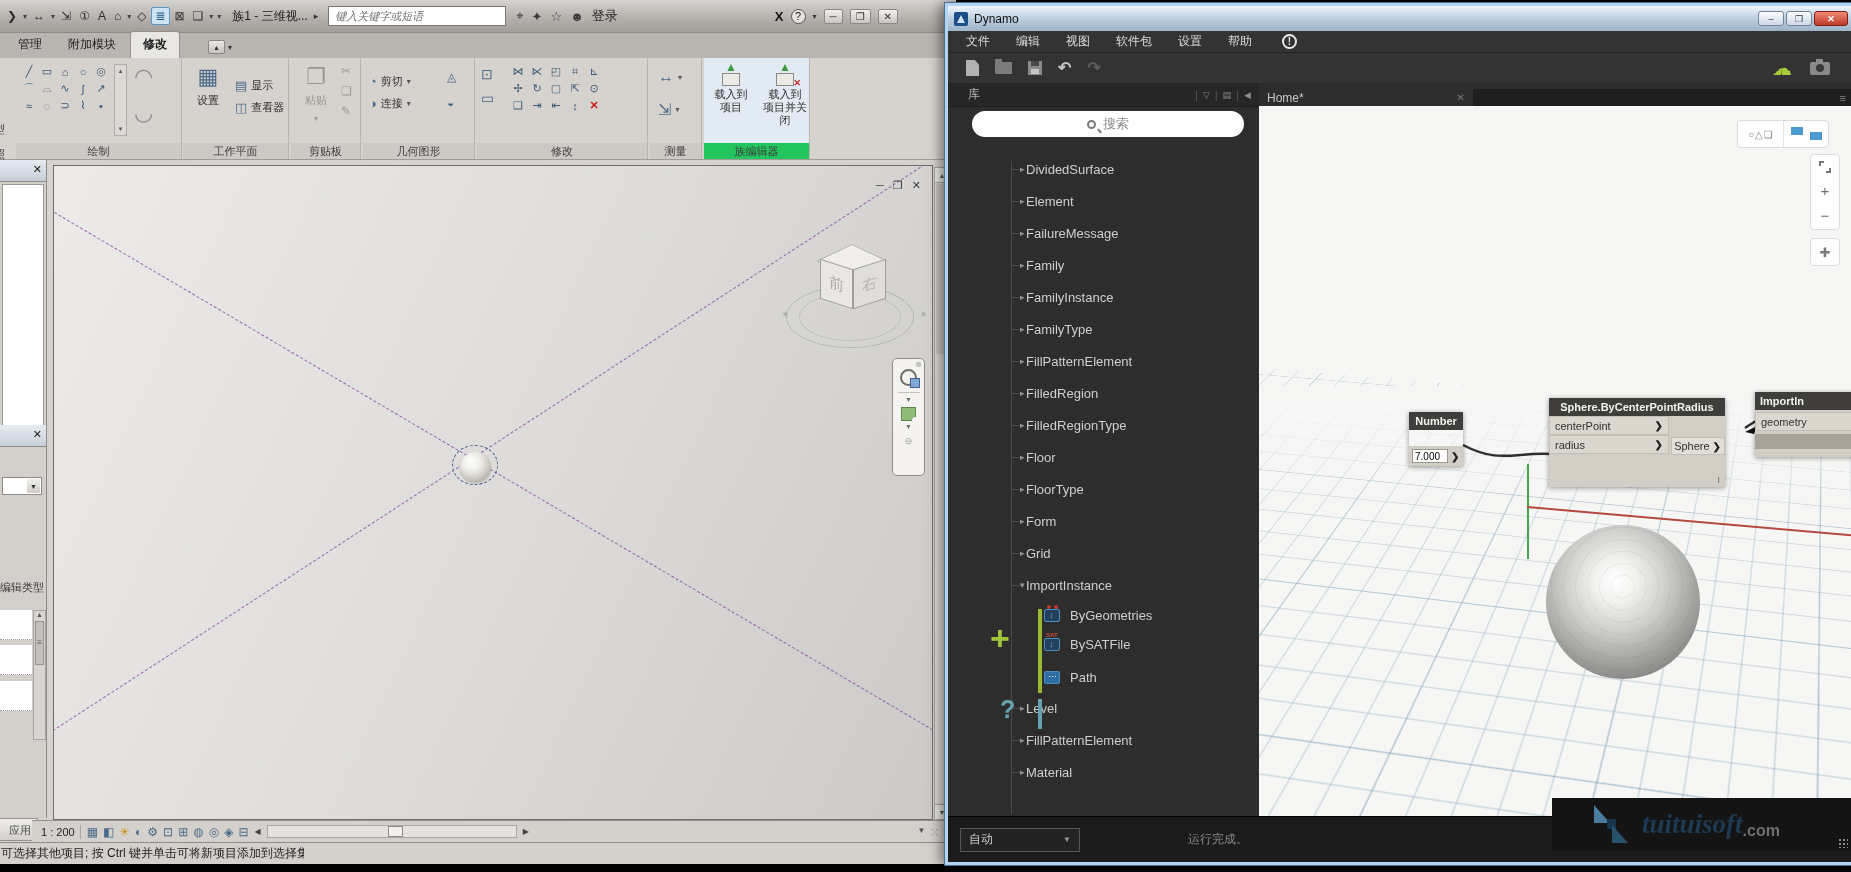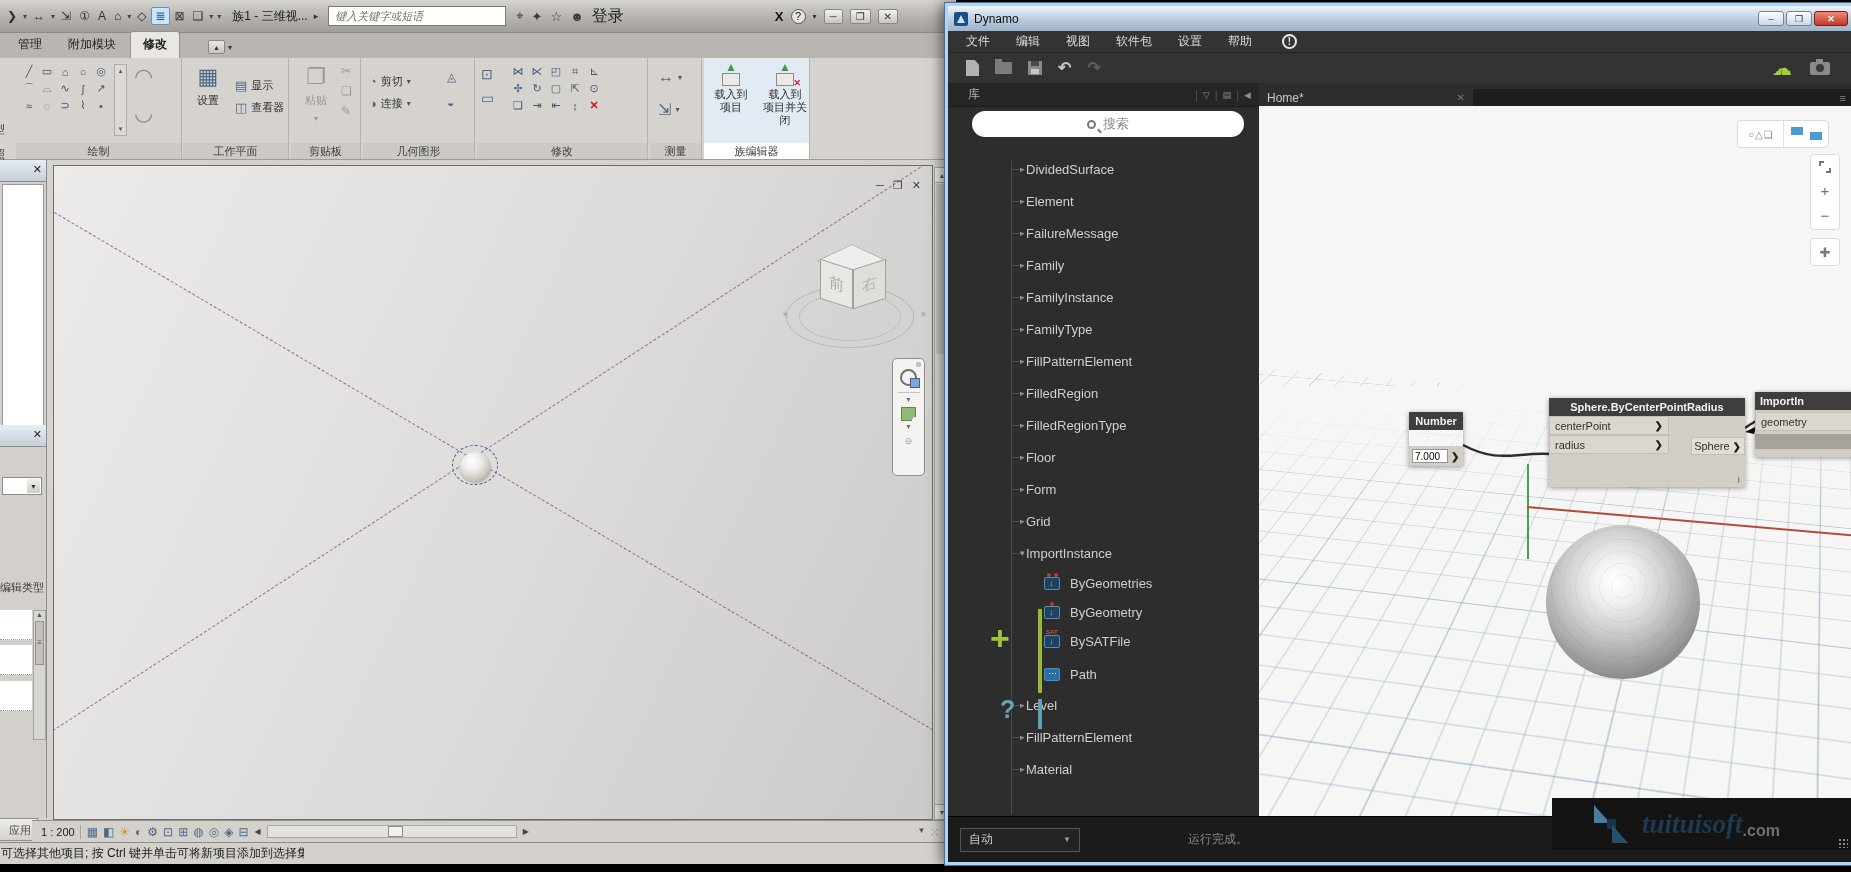--- a/index.html
+++ b/index.html
@@ -17,21 +17,21 @@
   .qat .ic { font-size:12px; color:#2e2e2e; padding:1px 3px; border-radius:2px; cursor:default; }
   .qat .ic.caret { font-size:8px; color:#444; padding:1px 1px; }
   .qat .ic.active { background:#cfe3f5; border:1px solid #5a96c8; color:#1c4f7a; }
   .rv-title { font-size:12px; color:#1d1d1d; margin:0 6px 0 10px; white-space:nowrap; }
   .rv-title-caret { font-size:9px; color:#333; margin-right:10px; }
   .rv-search { width:178px; height:20px; font-size:11px; padding:0 6px; border:1px solid #7b7975;
     background:#fff; color:#444; }
   .rv-search::placeholder { font-style:italic; color:#6f6f6f; }
   .infocenter { display:flex; align-items:center; gap:8px; margin-left:10px; }
   .infocenter .ic { font-size:13px; color:#3a3a3a; }
-  .rv-signin { font-size:16px; color:#1d1d1d; }
+  .rv-signin { font-size:13px; color:#1d1d1d; }
   .tb-right { margin-left:auto; display:flex; align-items:center; gap:7px; padding-right:54px; }
   .rv-x { font-weight:bold; font-size:13px; color:#111; }
   .rv-help { font-size:11px; color:#111; border:1px solid #555; border-radius:50%; width:15px; height:15px;
     display:flex; align-items:center; justify-content:center; background:#e8e6e2; }
   .winbtn { font-size:10px; color:#333; padding:1px 5px; border:1px solid #8a8784; border-radius:2px;
     background:linear-gradient(#f2f1ef,#c9c6c1); }
 
   .rv-tabs { position:absolute; left:0; top:33px; width:100%; height:25px; background:#b9b6b1;
     display:flex; align-items:flex-end; padding-left:6px; gap:2px; }
   .rv-tab { font-size:12px; color:#1d1d1d; padding:4px 12px 5px; }
@@ -41,21 +41,21 @@
   .panel-toggle .box { width:17px; height:14px; border:1px solid #8a8784; border-radius:2px;
     background:linear-gradient(#eceae7,#c6c3be); font-size:7px; color:#333; display:flex; align-items:center; justify-content:center; }
   .panel-toggle .caret { font-size:8px; color:#333; }
 
   .rv-ribbon { position:absolute; left:0; top:58px; width:100%; height:102px; background:#d6d3ce;
     border-bottom:1px solid #a09d98; }
   .rpanel { position:absolute; top:0; bottom:0; border-right:1px solid #b7b4af; }
   .plabel { position:absolute; left:0; right:0; bottom:0; height:16px; font-size:11px; color:#3d3d3d;
     text-align:center; line-height:16px; background:#cdcac5; }
   .rpanel.blue { background:#e2eaf4; }
-  .rpanel.blue .plabel { background:#ffffff; }
+  .rpanel.blue .plabel { background:#22c55e; }
   .rico { width:18px; height:17px; display:flex; align-items:center; justify-content:center;
     font-size:11px; color:#3c5a78; }
   .draw-grid { position:absolute; left:4px; top:5px; display:grid; grid-template-columns:repeat(5,18px); }
   .draw-scroll { position:absolute; left:98px; top:6px; width:13px; height:72px; border:1px solid #b0ada8;
     display:flex; flex-direction:column; align-items:center; justify-content:space-between; font-size:7px; color:#555; background:#ddd9d4; padding:2px 0;}
   .draw-picks { position:absolute; left:118px; top:4px; display:flex; flex-direction:column; gap:6px; }
   .draw-picks span { font-size:22px; color:#8d8d89; line-height:30px; }
   .bigbtn { position:absolute; top:4px; width:46px; text-align:center; }
   .bigbtn .bglyph { font-size:22px; color:#4a6a8a; display:block; line-height:30px; }
   .bigbtn .blabel { font-size:11px; color:#2e2e2e; white-space:pre-line; line-height:13px; display:block; margin-top:2px;}
@@ -245,21 +245,21 @@
       repeating-radial-gradient(circle at 50% 40%, rgba(40,40,40,0) 0 11px, rgba(40,40,40,.05) 11px 12px),
       radial-gradient(circle at 45% 36%, #ffffff 0%, #f2f2f0 16%, #cdcdcb 40%, #9e9e9c 65%, #757573 88%, #646462 100%); }
   .node { position:absolute; box-shadow:0 1px 5px rgba(0,0,0,.4); }
   .node-header { background:#3f3e3c; color:#f2f2f0; font-weight:bold; font-size:11px; text-align:center;
     height:18px; line-height:18px; padding:0 5px; white-space:nowrap; overflow:hidden; }
   .node-body { background:#d2cec6; position:relative; }
   .n-number { left:150px; top:306px; width:54px; }
   .n-number .node-body { height:20px; display:flex; align-items:center; padding:0 3px; gap:3px;margin-top:16px; }
   .n-number input { width:36px; height:14px; font-size:10px; border:1px solid #9a968e; background:#fff; padding:0 2px; }
   .port { font-size:10px; font-weight:bold; color:#1e1e1e; }
-  .n-sphere { left:290px; top:292px; width:196px; }
+  .n-sphere { left:290px; top:292px; width:176px; }
   .n-sphere .node-body { height:71px; }
   .in-row { position:absolute; left:0; width:120px; height:19px; background:#dbd7cf; border:1px solid #c3bfb7;
     display:flex; align-items:center; padding:0 5px; font-size:11px; color:#33312e; }
   .in-row .port { margin-left:auto; }
   .out-row { position:absolute; right:0; top:21px; width:54px; height:18px; background:#e2ded6; border:1px solid #c3bfb7;
     display:flex; align-items:center; justify-content:flex-end; gap:3px; padding:0 3px; font-size:11px; color:#33312e; }
   .lacing { position:absolute; right:5px; bottom:2px; font-size:9px; color:#6b675f; }
   .n-import { left:496px; top:286px; width:100px; }
   .n-import .node-header { text-align:left; }
   .n-import .node-body { height:47px; }
@@ -744,20 +744,25 @@
 
             <span class="lib-label">FilledRegionType</span>
           </div>
 
           <div class="lib-row cat">
             <span class="tw"></span>
 
             <span class="lib-label">Floor</span>
           </div>
 
+          <div class="lib-row cat">
+            <span class="tw"></span>
+
+            <span class="lib-label">FloorType</span>
+          </div>
 
           <div class="lib-row cat">
             <span class="tw"></span>
 
             <span class="lib-label">Form</span>
           </div>
 
           <div class="lib-row cat">
             <span class="tw"></span>
 
@@ -769,25 +774,20 @@
 
             <span class="lib-label">ImportInstance</span>
           </div>
 
           <div class="lib-row leaf geoms">
 
             <span class="lib-ic"></span>
             <span class="lib-label">ByGeometries</span>
           </div>
 
-          <div class="lib-row leaf geom">
-
-            <span class="lib-ic"></span>
-            <span class="lib-label">ByGeometry</span>
-          </div>
 
           <div class="lib-row leaf sat">
 
             <span class="lib-ic"></span>
             <span class="lib-label">BySATFile</span>
           </div>
 
           <div class="lib-row leaf path">
 
             <span class="lib-ic"></span>

